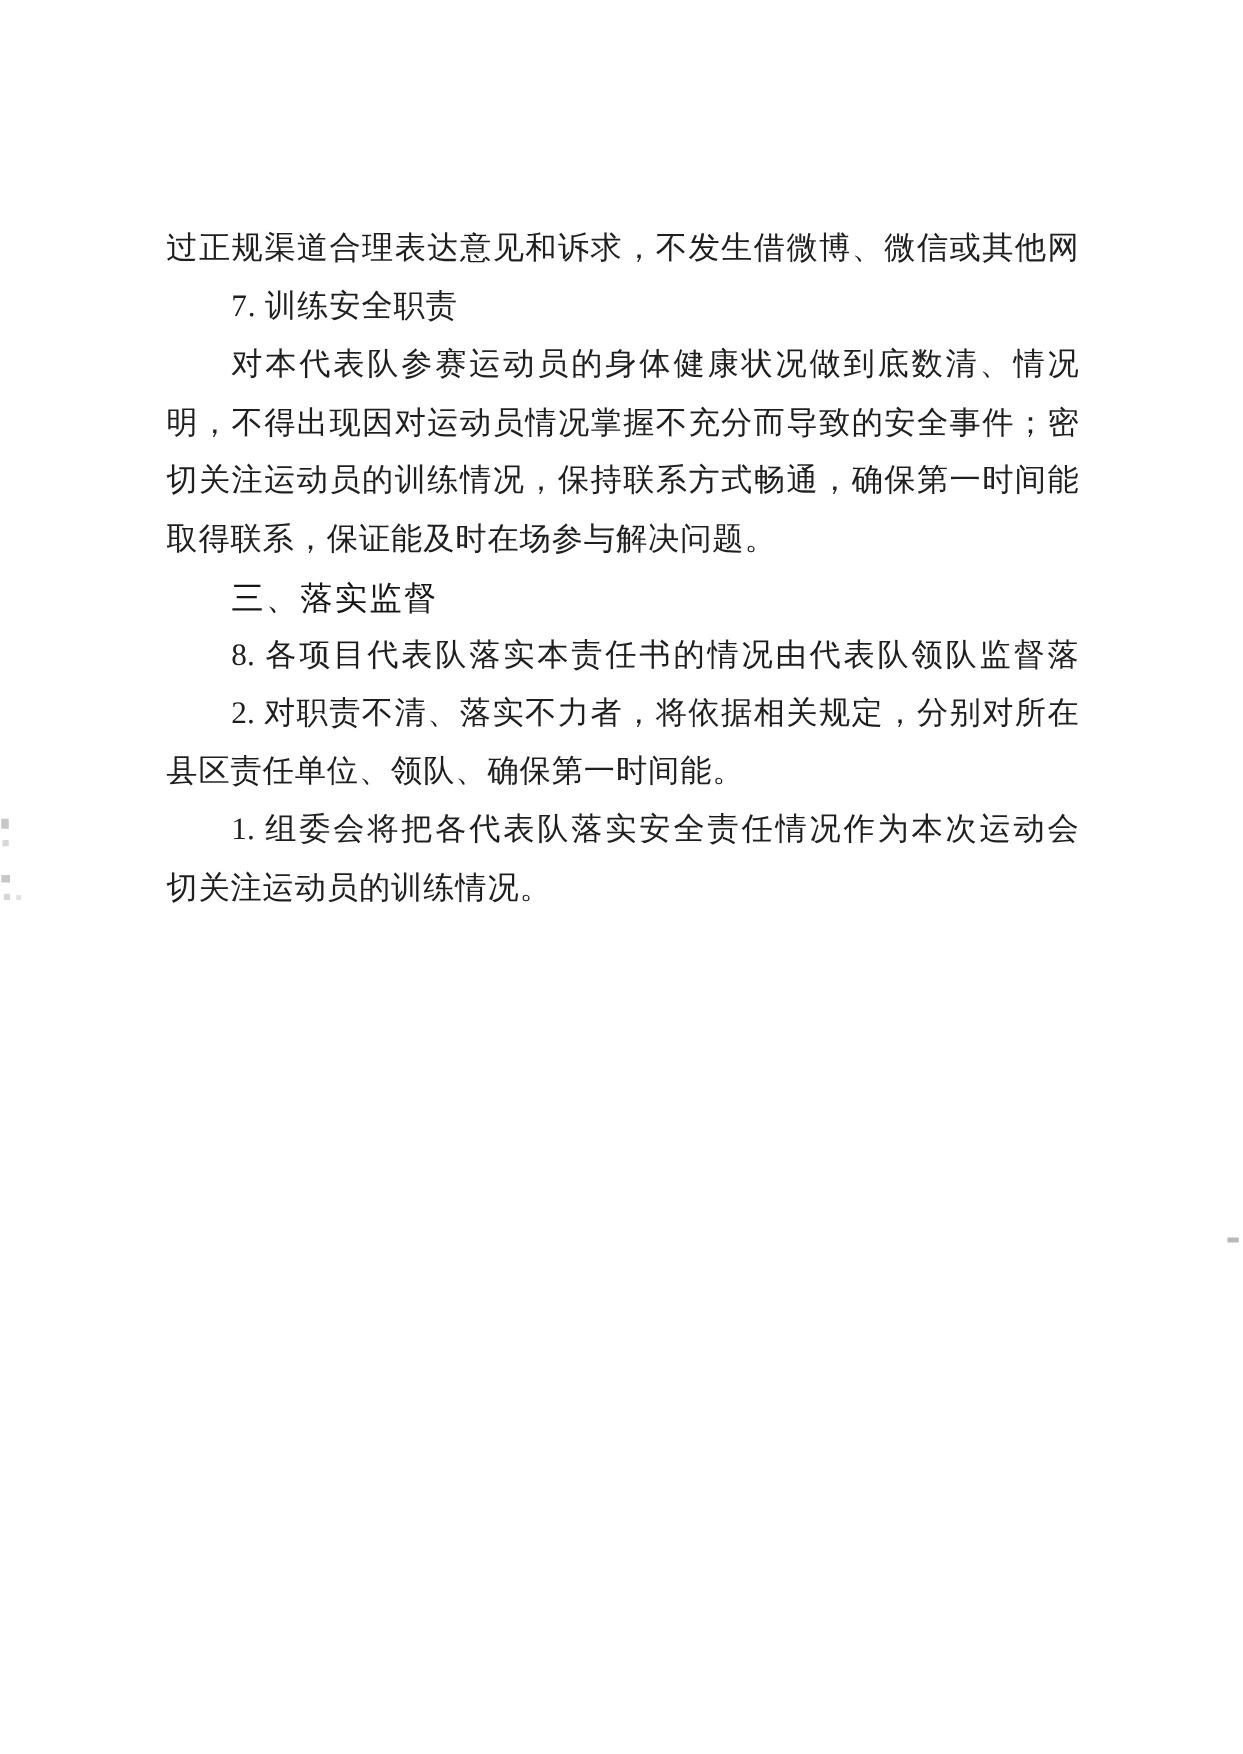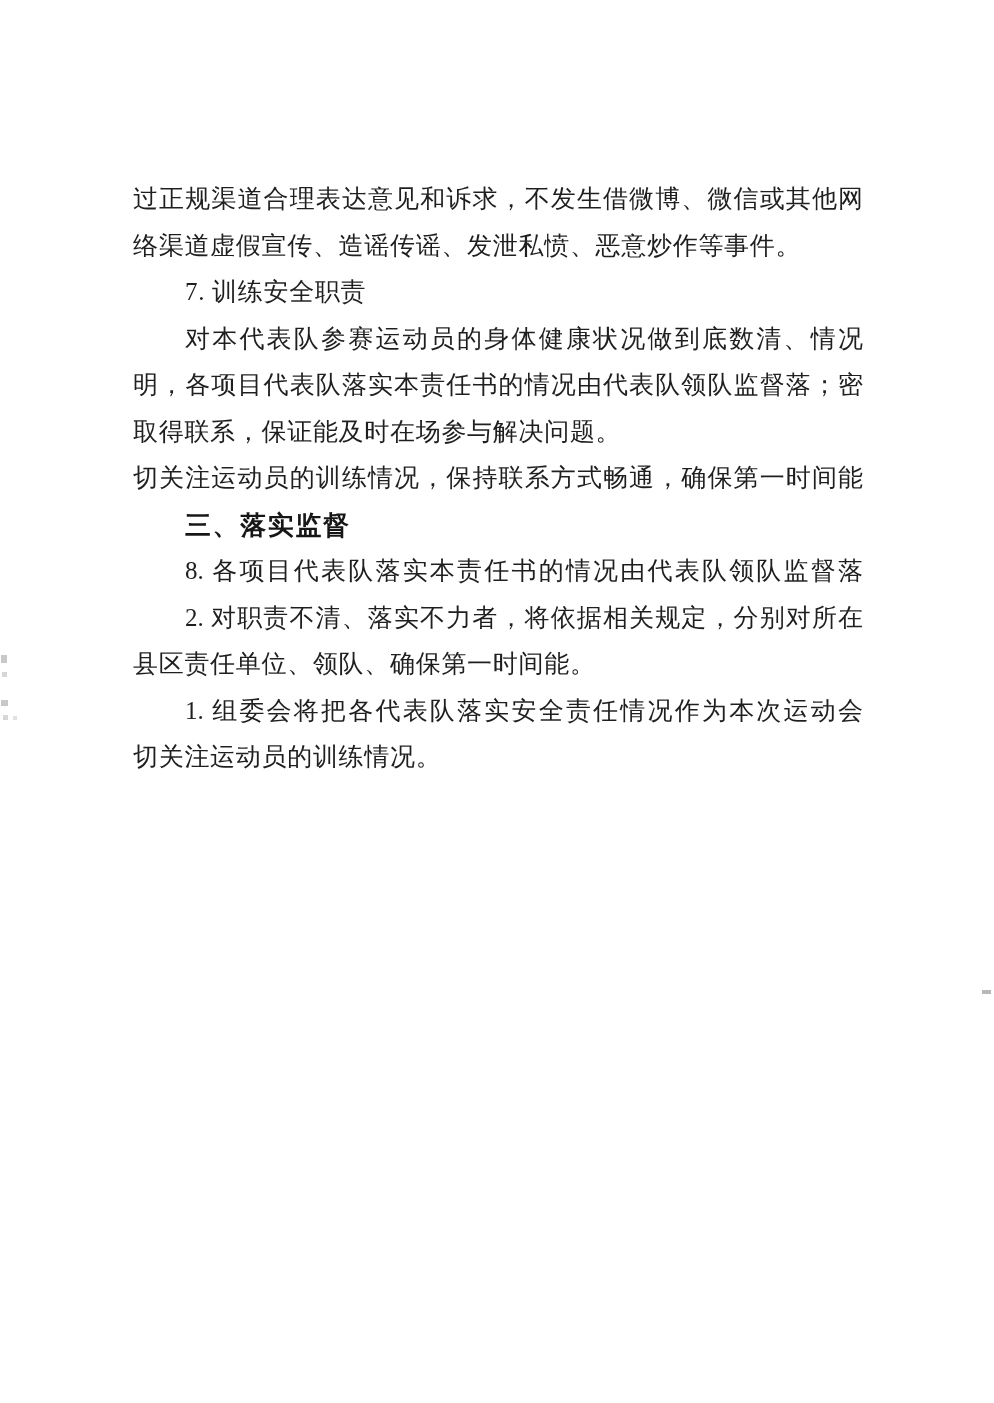--- a/index.html
+++ b/index.html
@@ -39,21 +39,21 @@
     letter-spacing: normal;
     text-align: justify;
     text-align-last: justify;
     text-justify: inter-character;
   }
   
   .ind { padding-left: 52px; }
   
   .heading {
     font-family: "Liberation Sans", "DejaVu Sans", sans-serif;
-    font-weight: 700;
+    font-weight: 400;
     font-size: 26px;
     letter-spacing: 1.6px;
     color: #161616;
   }
   
   .footer {
     position: absolute;
     top: 1252px;
     right: 132px;
     height: 30px;
@@ -77,26 +77,25 @@
   .speck.s5 { left: 13px;  top: 716px; width: 4px; height: 4px; opacity: 0.3; }
   .speck.s6 { left: 982px; top: 990px; width: 9px; height: 4px; opacity: 0.7; }
 </style>
 </head>
 <body>
 
 <div class="sheet">
 
   <main class="textblock">
     <p class="ln just">过正规渠道合理表达意见和诉求，不发生借微博、微信或其他网</p>
-    <p class="ln">络渠道虚假宣传、造谣传谣、发泄私愤、恶意炒作等事件。</p>
     <p class="ln ind">7. 训练安全职责</p>
     <p class="ln ind just">对本代表队参赛运动员的身体健康状况做到底数清、情况</p>
-    <p class="ln just">明，各项目代表队落实本责任书的情况由代表队领队监督落；密</p>
+    <p class="ln just">明，不得出现因对运动员情况掌握不充分而导致的安全事件；密</p>
+    <p class="ln just">切关注运动员的训练情况，保持联系方式畅通，确保第一时间能</p>
     <p class="ln">取得联系，保证能及时在场参与解决问题。</p>
-    <p class="ln just">切关注运动员的训练情况，保持联系方式畅通，确保第一时间能</p>
     <p class="ln ind heading">三、落实监督</p>
     <p class="ln ind just">8. 各项目代表队落实本责任书的情况由代表队领队监督落</p>
     <p class="ln ind just">2. 对职责不清、落实不力者，将依据相关规定，分别对所在</p>
     <p class="ln">县区责任单位、领队、确保第一时间能。</p>
     <p class="ln ind just">1. 组委会将把各代表队落实安全责任情况作为本次运动会</p>
     <p class="ln">切关注运动员的训练情况。</p>
   </main>
 
   <footer class="footer">
     <span>— 15 —</span>

